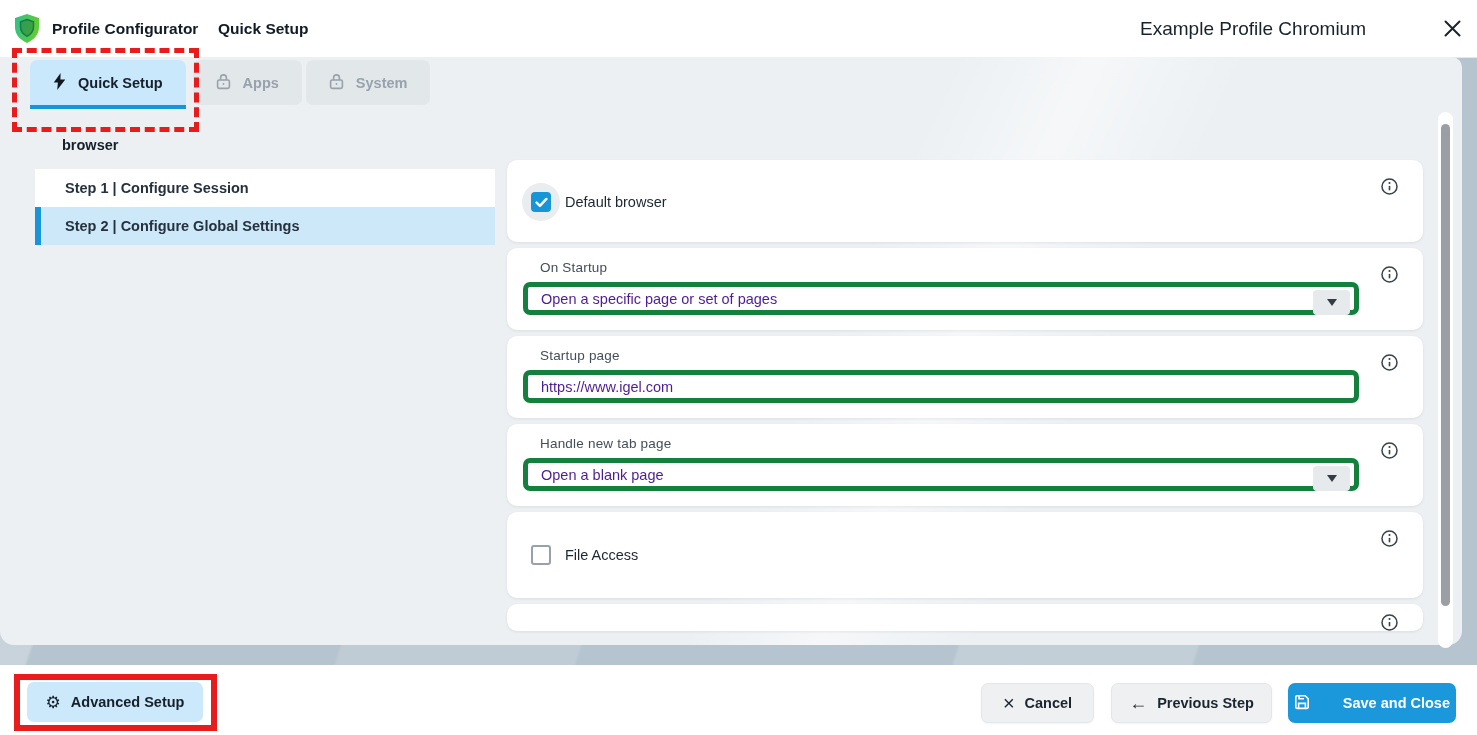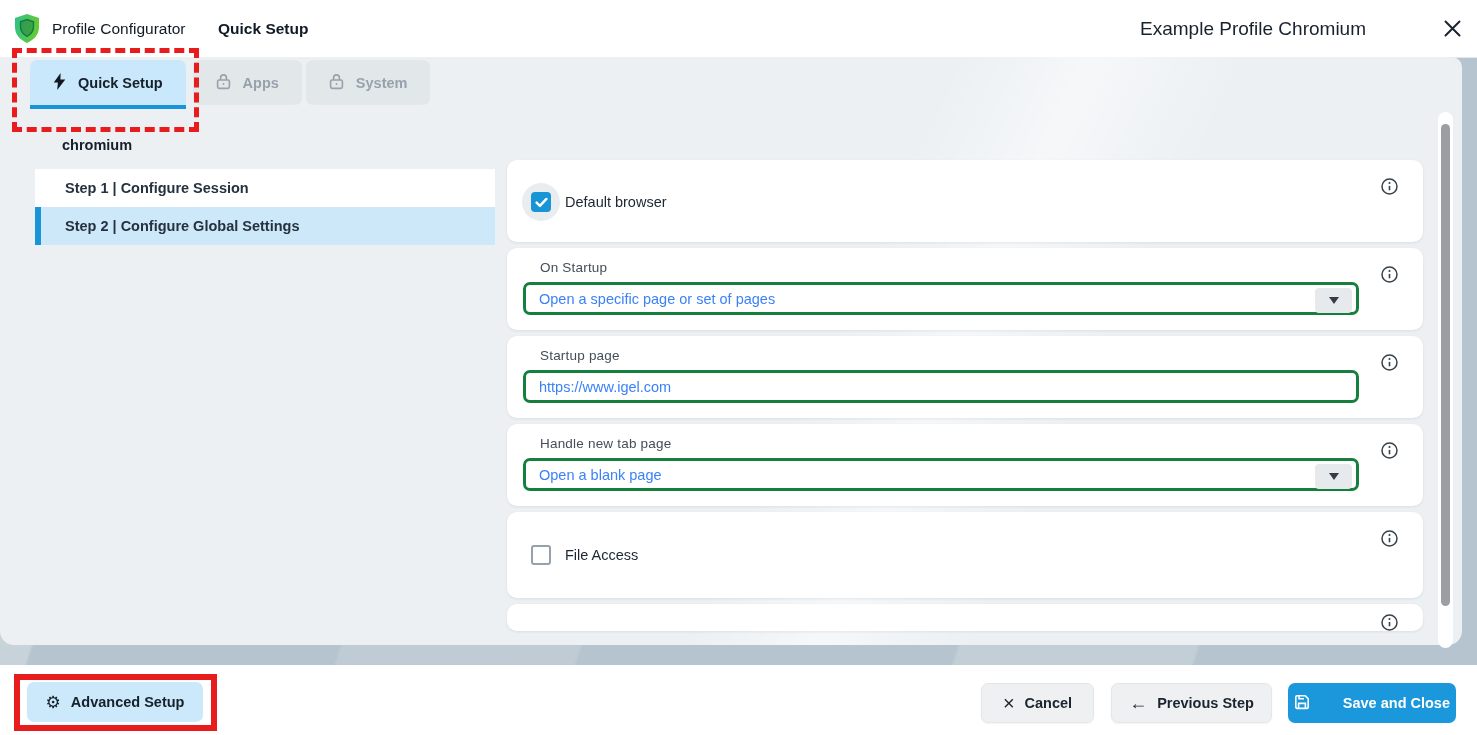--- a/index.html
+++ b/index.html
@@ -9,21 +9,21 @@
     background-color:#b5c4ce;
     background-image:
       linear-gradient(108deg, rgba(255,255,255,.25) 0 14%, rgba(255,255,255,0) 14.2% 32%,
         rgba(255,255,255,.14) 32.2% 46%, rgba(255,255,255,0) 46.2% 68%,
         rgba(255,255,255,.18) 68.2% 82%, rgba(255,255,255,0) 82.2%);
   }
   
   .titlebar{position:absolute;left:0;top:0;width:1477px;height:57px;background:var(--header-bg,#fff);
     border-bottom:1px solid #e3e8ec;display:flex;align-items:center;}
   .shield{position:absolute;left:12px;top:13px;width:30px;height:31px;}
-  .app-title{position:absolute;left:52px;font-weight:400;font-size:15.5px;color:#101b26;}
+  .app-title{position:absolute;left:52px;font-weight:700;font-size:15.5px;color:#101b26;}
   .page-title{position:absolute;left:218px;font-weight:700;font-size:15.5px;color:#101b26;}
   .profile-name{position:absolute;right:111px;font-size:19px;color:#18222d;}
   .close-btn{position:absolute;right:8px;top:11px;width:34px;height:34px;background:none;border:none;
     display:flex;align-items:center;justify-content:center;cursor:pointer;}
   
   .panel{position:absolute;left:0;top:57px;width:1462px;height:588px;
     background-color:var(--panel-bg,#ecf0f3);border-radius:0 10px 14px 14px;
     background-image:linear-gradient(115deg, rgba(255,255,255,0) 55%, rgba(255,255,255,.5) 63%, rgba(255,255,255,0) 72%);}
   
   .tabs{position:absolute;left:30px;top:3px;display:flex;align-items:flex-start;}
@@ -50,22 +50,22 @@
   .check-row{position:absolute;left:24px;top:32px;display:flex;align-items:center;gap:14px;}
   .cbx{position:relative;width:20px;height:20px;box-sizing:border-box;border:2px solid #97a1ab;border-radius:3px;
     background:#fff;display:flex;align-items:center;justify-content:center;cursor:pointer;flex:0 0 auto;}
   .cbx .check{display:none;}
   .cbx.checked{border:none;border-radius:4px;background:var(--checkbox-blue,#1795d6);}
   .cbx.checked .check{display:block;}
   .halo{position:absolute;left:15px;top:23px;width:38px;height:38px;border-radius:50%;background:#e9edf0;}
   .check-label{font-size:14.5px;color:#1c2733;position:relative;text-align:right;}
   .field-label{position:absolute;left:33px;top:12px;font-size:13.5px;color:#434e58;letter-spacing:.2px;}
   .control{position:absolute;left:16px;top:34px;width:836px;height:33px;box-sizing:border-box;
-    border:3px solid #15803d;border-radius:7px;background:#fff;display:flex;align-items:center;
-    padding-left:13px;font-size:14.5px;color:#3b82f6;cursor:pointer;}
+    border:5px solid #15803d;border-radius:7px;background:#fff;display:flex;align-items:center;
+    padding-left:13px;font-size:14.5px;color:#4c1d95;cursor:pointer;}
   input.control{font-family:inherit;padding:0 0 0 13px;cursor:text;outline:none;}
   .caret-btn{position:absolute;right:4px;top:3px;width:37px;height:25px;background:#e7eaed;border:none;
     border-radius:4px;display:flex;align-items:center;justify-content:center;cursor:pointer;}
   .caret{width:0;height:0;border-left:5.5px solid transparent;border-right:5.5px solid transparent;
     border-top:7px solid #323d48;}
   
   .scroll-track{position:absolute;left:1438px;top:112px;width:15px;height:536px;background:#fff;border-radius:8px;}
   .scroll-thumb{position:absolute;left:3px;top:12px;width:9px;height:482px;background:#9b9fa3;border-radius:4.5px;cursor:grab;}
   
   .annot-dashed{position:absolute;left:12px;top:48px;width:177px;height:74px;
@@ -138,21 +138,21 @@
           <svg width="15" height="17" viewBox="0 0 15 17" fill="none" stroke="#98a2ac" stroke-width="1.6">
             <rect x="1.6" y="7" width="11.8" height="8.4" rx="1.6"></rect>
             <path d="M4.6 7 V4.8 a2.9 2.9 0 0 1 5.8 0 V7"></path>
             <circle cx="7.5" cy="11" r="0.9" fill="#98a2ac" stroke="none"></circle>
           </svg>
         </span>
         <span>System</span>
       </div>
     </div>
 
-    <div class="group-label">chromium</div>
+    <div class="group-label">browser</div>
 
     <div class="steps">
       <div class="step">
         <span>Step 1 | Configure Session</span>
       </div>
       <div class="step active">
         <span>Step 2 | Configure Global Settings</span>
       </div>
     </div>
 

